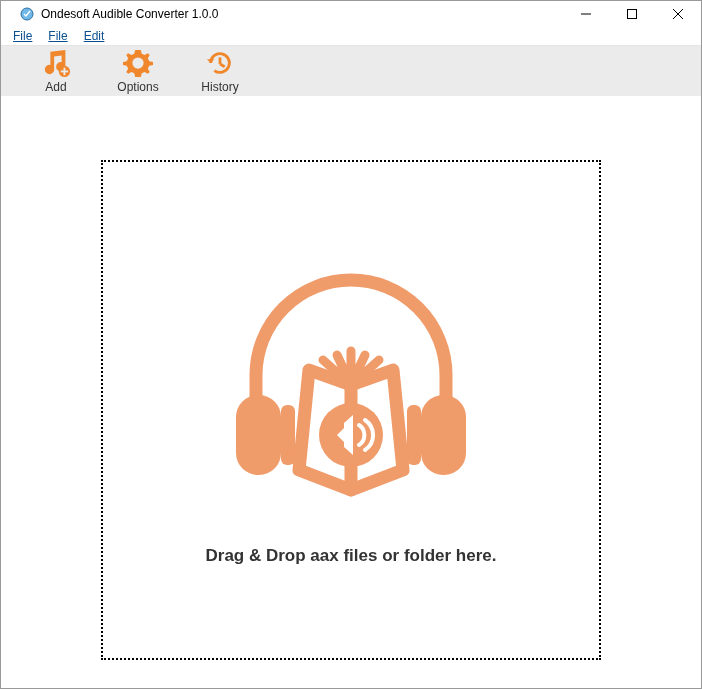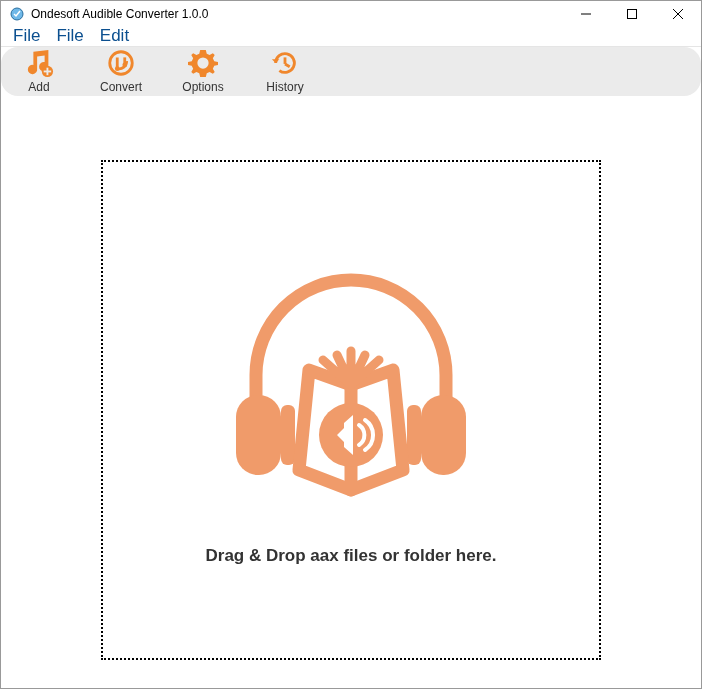--- a/index.html
+++ b/index.html
@@ -14,20 +14,21 @@
       flex-direction: column;
       overflow: hidden;
     }
     
     .titlebar {
       height: 30px;
       background: #fff;
       display: flex;
       align-items: center;
       padding-left: 8px;
+      margin-left: 10px;
     }
     .titlebar .app-icon {
       width: 16px;
       height: 16px;
       margin-right: 6px;
       display: inline-flex;
       align-items: center;
       justify-content: center;
     }
     .titlebar .title {
@@ -54,32 +55,32 @@
       height: 20px;
       background: #fff;
       display: flex;
       align-items: center;
       padding: 0 4px;
       border-bottom: 1px solid #e5e5e5;
     }
     .menu-item {
       padding: 2px 8px;
       color: #0b4f8f;
-      font-size: 17px;
+      font-size: 12px;
       cursor: default;
+      text-decoration: underline;
     }
     
     .toolbar {
       height: 58px;
       background: #ebebeb;
       display: flex;
       align-items: center;
-      padding: 0 14px;
+      padding: 0 31px;
       gap: 34px;
-      border-radius: 17px;
     }
     .tool-btn {
       display: flex;
       flex-direction: column;
       align-items: center;
       justify-content: center;
       gap: 2px;
       cursor: pointer;
       min-width: 48px;
     }
@@ -168,32 +169,20 @@
         <path d="M10 4 L26 2 L26 19 A5 5 0 1 1 22 15 L22 8 L14 9 L14 22 A5 5 0 1 1 10 18 Z"></path>
         <circle cx="25" cy="25" r="6" fill="currentColor"></circle>
         <line x1="25" y1="21" x2="25" y2="29" stroke="#ebebeb" stroke-width="2"></line>
         <line x1="21" y1="25" x2="29" y2="25" stroke="#ebebeb" stroke-width="2"></line>
       </svg>
     </span>
     <span class="tlabel">Add</span>
   </div>
   <div class="tool-btn">
     <span class="ticon">
-      <svg width="30" height="30" viewBox="0 0 32 32" fill="none" stroke="currentColor" stroke-width="3">
-        <circle cx="16" cy="16" r="12"></circle>
-        <path d="M12 10 L12 22 M12 22 A8 8 0 0 0 22 14" fill="none"></path>
-        <path d="M20 10 L20 18"></path>
-        <circle cx="12" cy="22" r="2.5" fill="currentColor" stroke="none"></circle>
-        <circle cx="20" cy="18" r="2.5" fill="currentColor" stroke="none"></circle>
-      </svg>
-    </span>
-    <span class="tlabel">Convert</span>
-  </div>
-  <div class="tool-btn">
-    <span class="ticon">
       <svg width="30" height="30" viewBox="0 0 32 32" fill="currentColor">
         <path d="M16 2 L19 2 L20 6 L23 7.5 L26.5 5.5 L28.5 7.5 L26.5 11 L28 14 L32 15 L32 18 L28 19 L26.5 22 L28.5 25.5 L26.5 27.5 L23 25.5 L20 27 L19 31 L13 31 L12 27 L9 25.5 L5.5 27.5 L3.5 25.5 L5.5 22 L4 19 L0 18 L0 15 L4 14 L5.5 11 L3.5 7.5 L5.5 5.5 L9 7.5 L12 6 L13 2 Z M16 10 A6 6 0 1 0 16 22 A6 6 0 1 0 16 10 Z"></path>
       </svg>
     </span>
     <span class="tlabel">Options</span>
   </div>
   <div class="tool-btn">
     <span class="ticon">
       <svg width="30" height="30" viewBox="0 0 32 32" fill="none" stroke="currentColor" stroke-width="3">
         <path d="M6 16 A10 10 0 1 1 10 24"></path>

